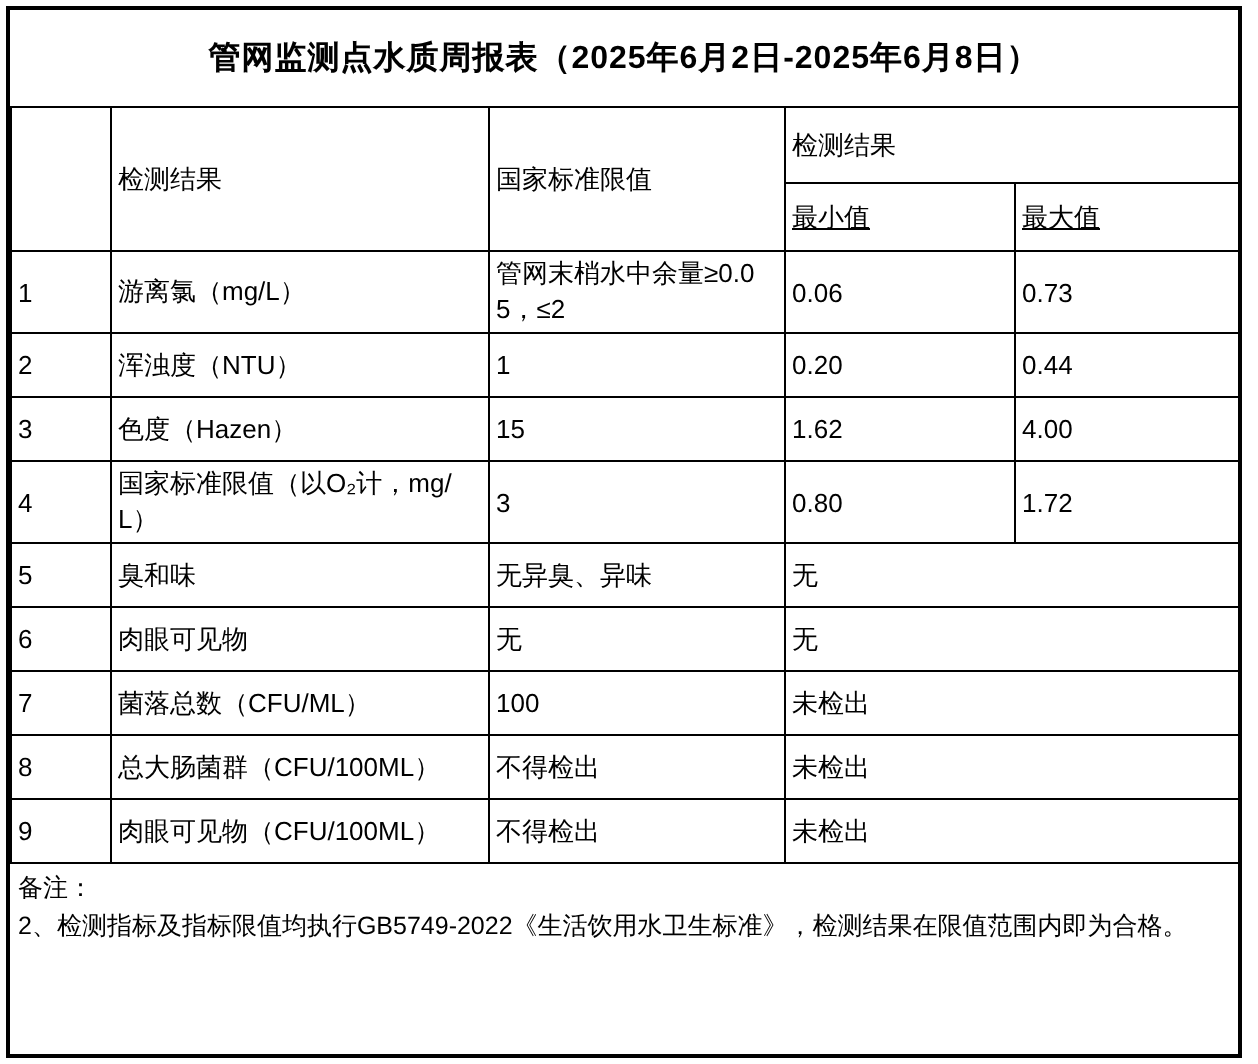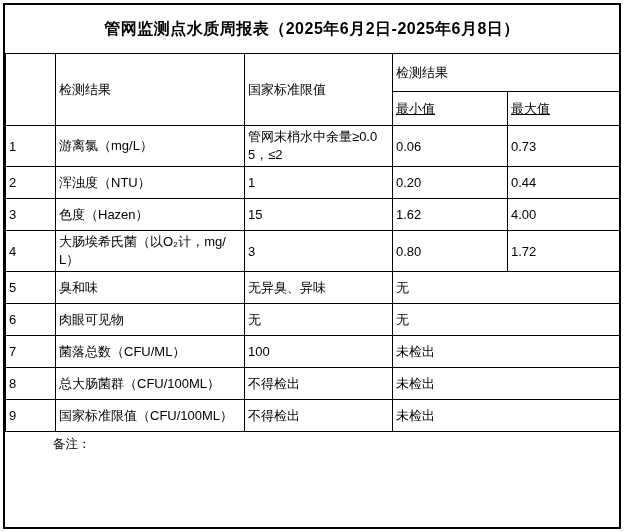--- a/index.html
+++ b/index.html
@@ -51,21 +51,21 @@
   tbody tr { height: 32px; }
   tbody tr.tall { height: 35px; }
   td.std-narrow { padding: 2px 12px; margin-top: 31px; }
   .notes {
     height: 84px;
     padding: 3px 4px 0 4px;
     font-size: 12.5px;
     line-height: 19px;
     text-align: left;
   }
-  .notes div { white-space: normal; margin-left: 44px; }
+  .notes div { white-space: normal; }
 </style>
 </head>
 <body>
 
 <div class="sheet">
 
   <div class="title">管网监测点水质周报表（2025年6月2日-2025年6月8日）</div>
 
   <table class="report">
     <colgroup>
@@ -104,21 +104,21 @@
       </tr>
       <tr>
         <td>3</td>
         <td>色度（Hazen）</td>
         <td>15</td>
         <td>1.62</td>
         <td>4.00</td>
       </tr>
       <tr>
         <td>4</td>
-        <td>大肠埃希氏菌（以O₂计，mg/L）</td>
+        <td>国家标准限值（以O₂计，mg/L）</td>
         <td>3</td>
         <td>0.80</td>
         <td>1.72</td>
       </tr>
       <tr>
         <td>5</td>
         <td>臭和味</td>
         <td>无异臭、异味</td>
         <td colspan="2">无</td>
       </tr>
@@ -135,24 +135,25 @@
         <td colspan="2">未检出</td>
       </tr>
       <tr>
         <td>8</td>
         <td>总大肠菌群（CFU/100ML）</td>
         <td>不得检出</td>
         <td colspan="2">未检出</td>
       </tr>
       <tr>
         <td>9</td>
-        <td>国家标准限值（CFU/100ML）</td>
+        <td>肉眼可见物（CFU/100ML）</td>
         <td>不得检出</td>
         <td colspan="2">未检出</td>
       </tr>
     </tbody>
   </table>
 
   <div class="notes">
     <div>备注：</div>
+    <div>2、检测指标及指标限值均执行GB5749-2022《生活饮用水卫生标准》，检测结果在限值范围内即为合格。</div>
   </div>
 
 </div>
 
 </body></html>

